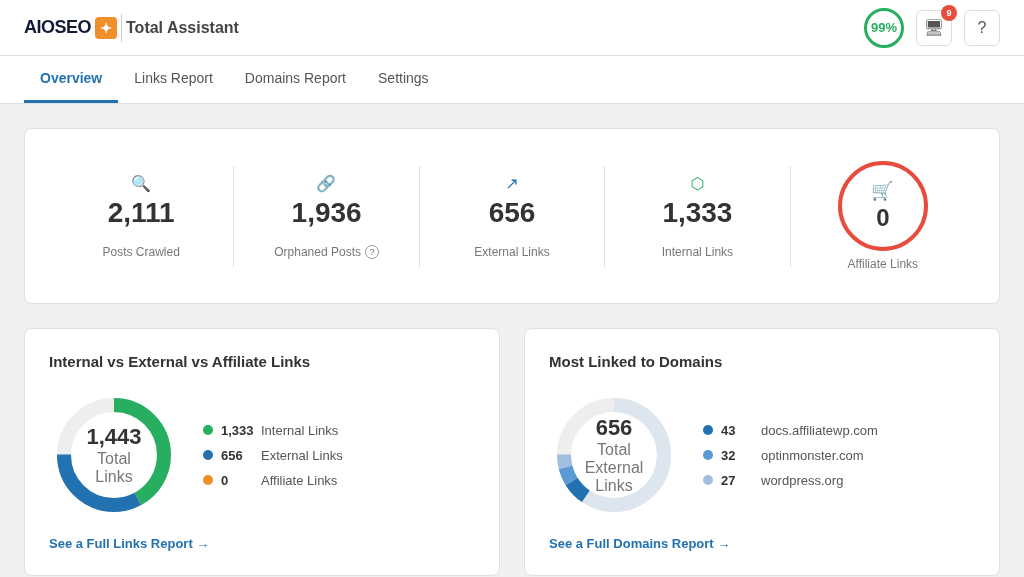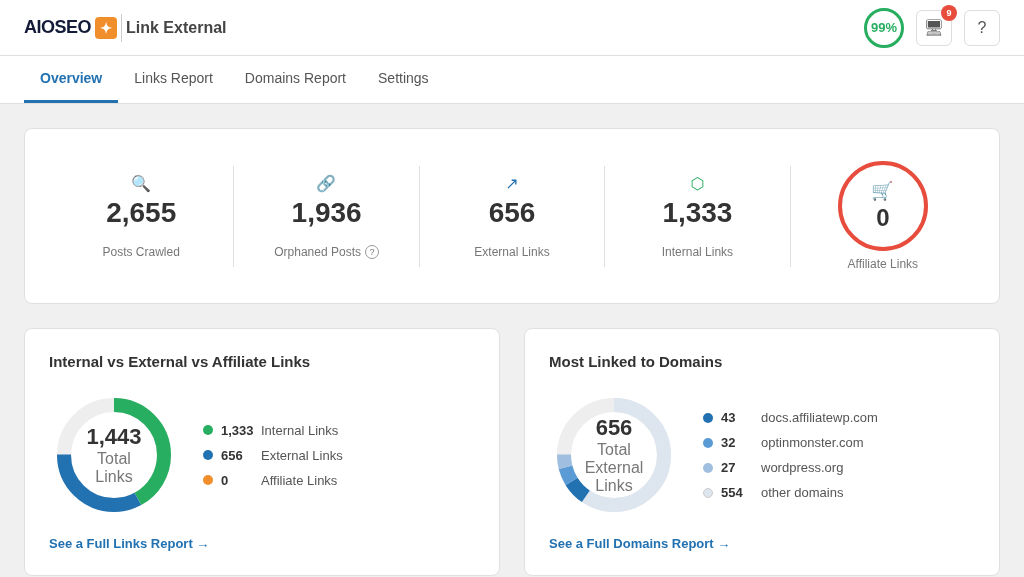--- a/index.html
+++ b/index.html
@@ -74,21 +74,21 @@
 </head>
 <body>
 
 <header class="header">
   <div class="header-left">
     <div class="aioseo-logo">
       <span class="logo-text">AIOSEO</span>
       <span class="logo-icon">✦</span>
     </div>
     <div class="divider-v"></div>
-    <span class="app-title">Link External</span>
+    <span class="app-title">Total Assistant</span>
   </div>
   <div class="header-right">
     <div class="score-circle">99%</div>
     <div class="header-icon-btn">
       <span>🖥</span>
       <span class="notification-badge">9</span>
     </div>
     <div class="header-icon-btn">
       <span>?</span>
     </div>
@@ -100,21 +100,21 @@
   <a class="nav-tab">Links Report</a>
   <a class="nav-tab">Domains Report</a>
   <a class="nav-tab">Settings</a>
 </nav>
 
 <main class="main">
 
   <div class="stats-card">
     <div class="stat-item">
       <div class="stat-icon search">🔍</div>
-      <div class="stat-number">2,655</div>
+      <div class="stat-number">2,111</div>
       <div class="stat-label">Posts Crawled</div>
     </div>
     <div class="stat-item">
       <div class="stat-icon orphan">🔗</div>
       <div class="stat-number">1,936</div>
       <div class="stat-label">
         <span>Orphaned Posts</span>
         <span class="help-icon">?</span>
       </div>
     </div>
@@ -202,24 +202,19 @@
           <div class="domains-legend-item">
             <div class="domains-dot" style="background:#5b9bd5"></div>
             <span class="domains-val">32</span>
             <span class="domains-text">optinmonster.com</span>
           </div>
           <div class="domains-legend-item">
             <div class="domains-dot" style="background:#a0bfe0"></div>
             <span class="domains-val">27</span>
             <span class="domains-text">wordpress.org</span>
           </div>
-          <div class="domains-legend-item">
-            <div class="domains-dot" style="background:#dde5ee;border:1px solid #ccc;"></div>
-            <span class="domains-val">554</span>
-            <span class="domains-text">other domains</span>
-          </div>
         </div>
       </div>
       <a class="card-link">See a Full Domains Report →</a>
     </div>
 
   </div>
 </main>
 
 </body></html>

